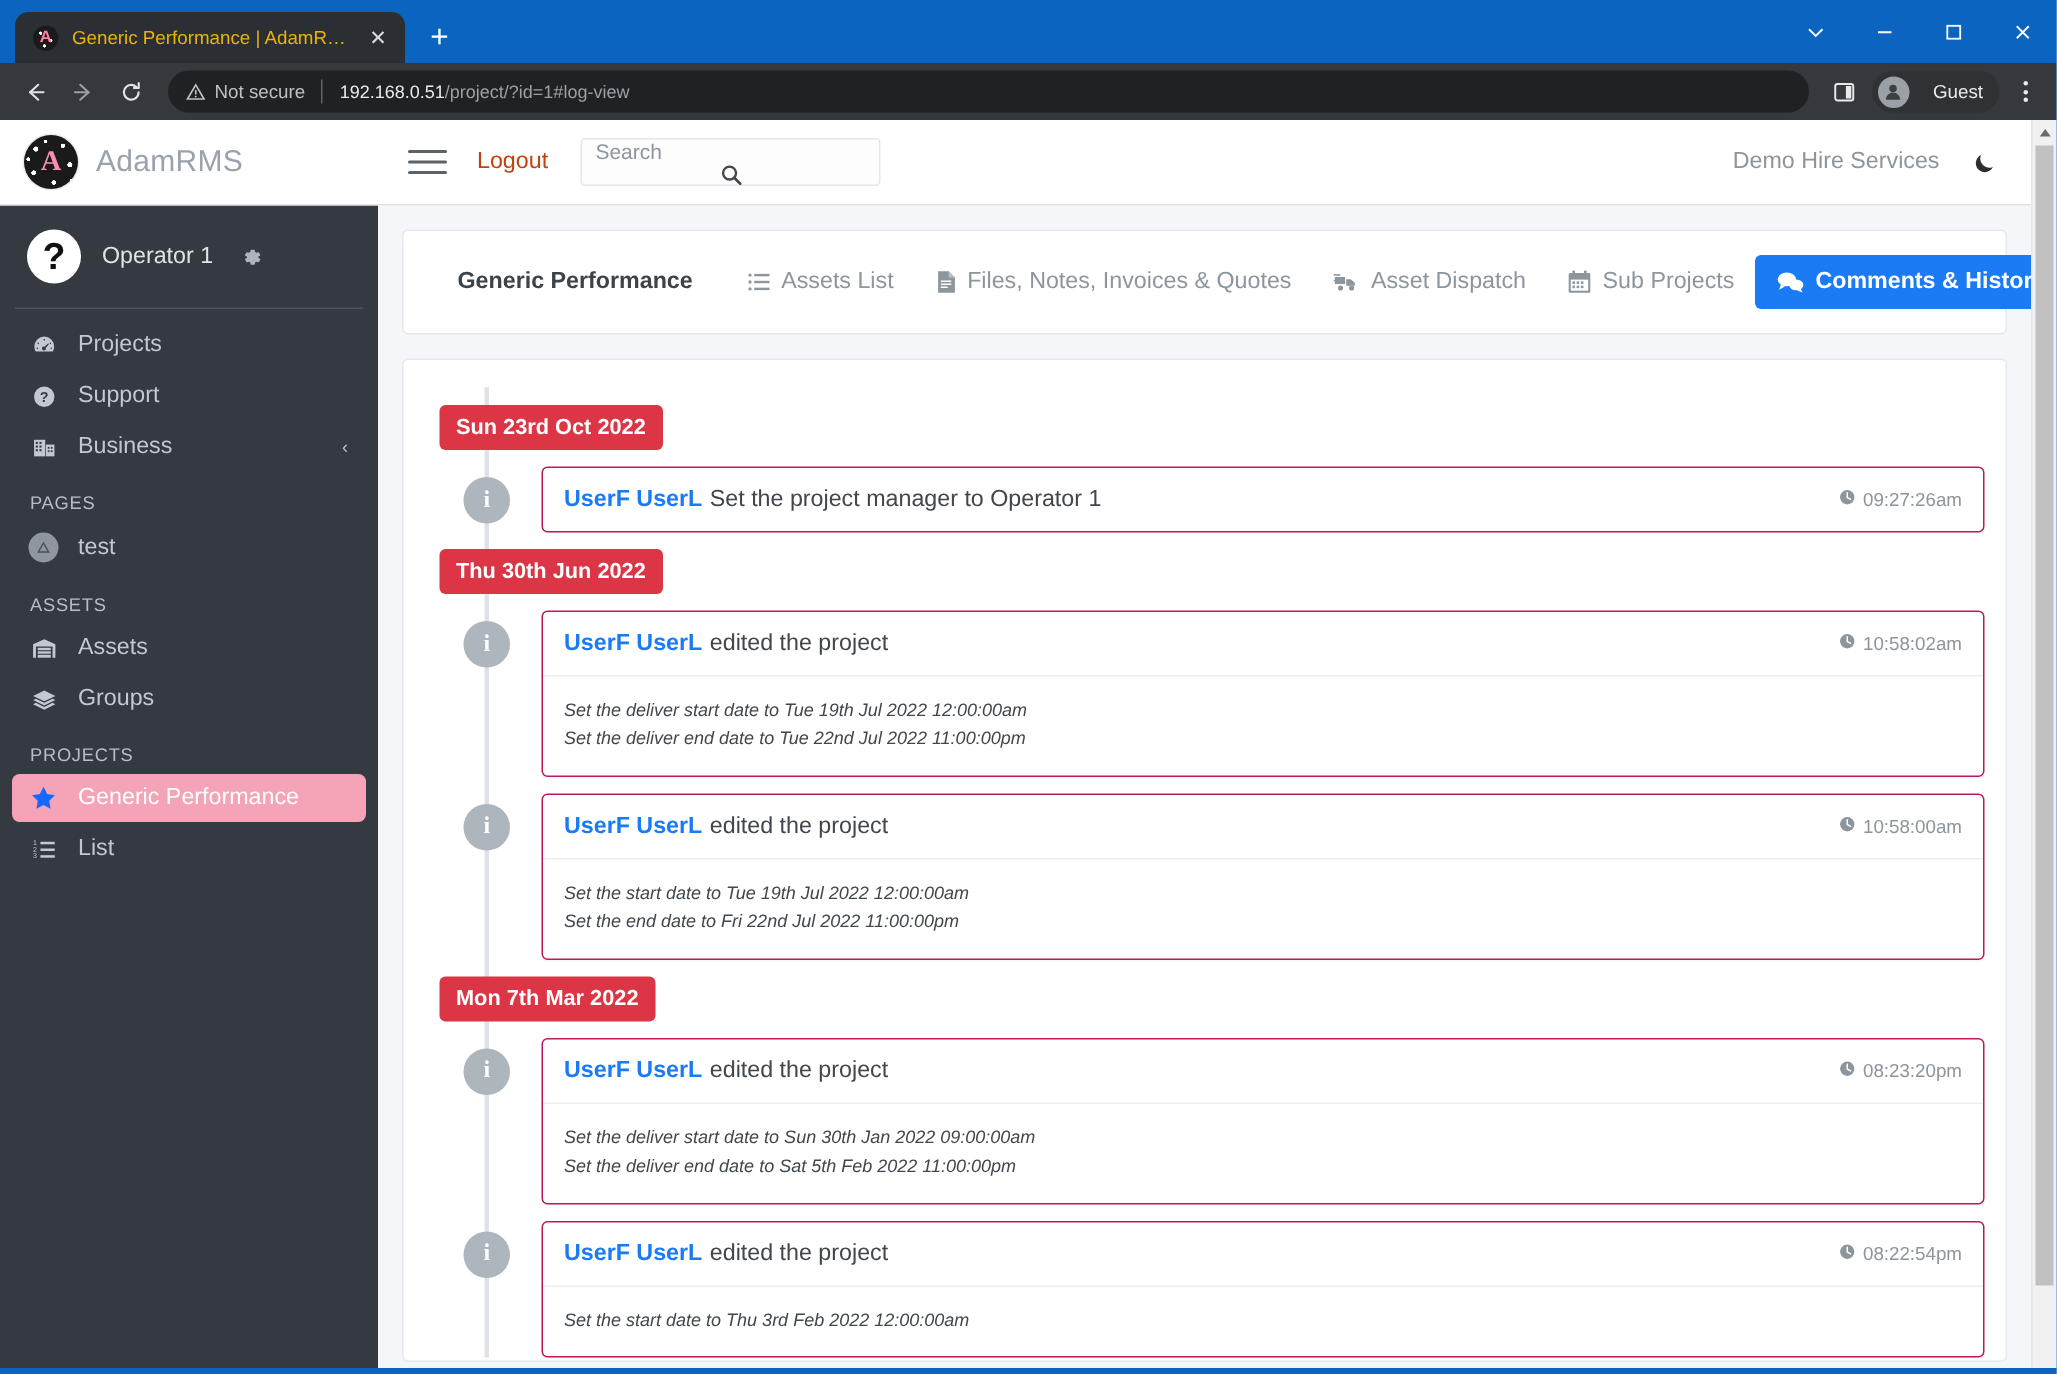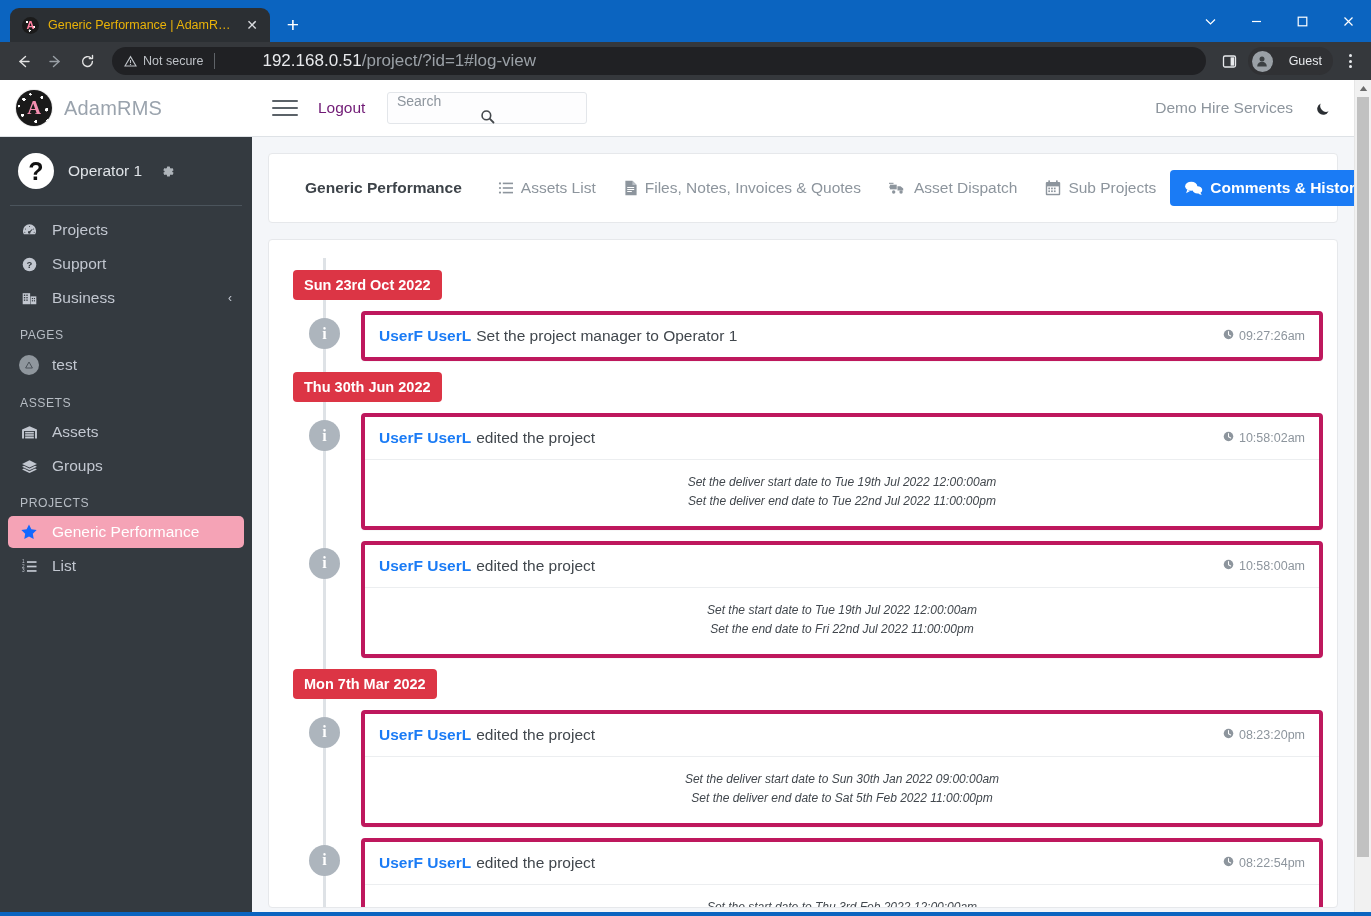--- a/index.html
+++ b/index.html
@@ -64,21 +64,21 @@
   }
   .navbtn { width: 30px; height: 30px; display: flex; align-items: center; justify-content: center;
             color: #e3e3e3; border-radius: 50%; }
   .omnibox {
     flex: 1 1 auto; height: 28px; background: #202124; border-radius: 14px;
     display: flex; align-items: center; padding: 0 12px; gap: 7px;
     margin: 0 8px; font-size: 13px; overflow: hidden;
   }
   .notsecure { display: flex; align-items: center; gap: 6px; color: #bdc1c6; font-size: 12.5px; white-space: nowrap;}
   .omni-sep { width: 1px; height: 16px; background: #5f6368; margin: 0 4px; }
-  .url { color: #9aa0a6; font-size: 17px; white-space: nowrap; margin-left: 36px; }
+  .url { color: #9aa0a6; font-size: 12px; white-space: nowrap; }
   .url b { color: #e8eaed; font-weight: 400; }
   .tb-right { display: flex; align-items: center; gap: 4px; }
   .sidepanel-icon { width: 28px; height: 28px; display:flex; align-items:center; justify-content:center; }
   .profile-chip {
     display: flex; align-items: center; gap: 16px; background: #303134;
     border-radius: 14px; height: 28px; padding: 0 11px 0 4px; color: #e8eaed; font-size: 12.5px;
   }
   .avatar-circle { width: 21px; height: 21px; border-radius: 50%; background: #9aa0a6;
                    display:flex; align-items:center; justify-content:center; }
   .kebab { width: 26px; height: 28px; display: flex; flex-direction: column; align-items: center;
@@ -159,21 +159,21 @@
     flex: 1 1 auto; background: #f4f6f9; display: flex; flex-direction: column;
     overflow: hidden; position: relative;
   }
   .topnav {
     height: 57px; flex: 0 0 57px; background: #fff; border-bottom: 1px solid #dee2e6;
     display: flex; align-items: center; padding: 0 22px 0 20px; gap: 0;
   }
   .hamburger { width: 26px; height: 20px; display: flex; flex-direction: column;
                justify-content: space-between; padding: 2px 0; margin-right: 20px; }
   .hamburger i { height: 2px; background: #5b6268; border-radius: 1px; display: block; }
-  .logout-link { color: #701a75; font-size: 15.5px; margin-right: 22px; }
+  .logout-link { color: #c2410c; font-size: 15.5px; margin-right: 22px; }
   .searchbox {
     width: 200px; height: 32px; border: 1px solid #e3e6ea; background: #fdfdfe;
     border-radius: 3px; display: flex; align-items: center; padding: 0 10px; flex-direction: column;
   }
   .searchbox input {
     flex: 1 1 auto; border: 0; outline: 0; background: transparent;
     font-size: 14px; color: #6c757d; font-family: "Liberation Sans", sans-serif;
   }
   .searchbox input::placeholder { color: #8d959d; }
   .search-ico { color: #44484c; font-size: 14px; display: flex; align-items: center; }
@@ -209,22 +209,22 @@
   }
   .tl-date.first { margin-top: 12px; }
   .tl-item {
     position: relative; margin: 11px 0 11px 0; padding-left: 74px;
   }
   .tl-badge {
     position: absolute; left: 22px; top: 7px; width: 31px; height: 31px; border-radius: 50%;
     background: #adb5bd; color: #fff; display: flex; align-items: center; justify-content: center;
     font-size: 16px; font-weight: bold; font-family: "Liberation Serif", serif; z-index: 2;
   }
-  .tl-box { border: 4px solid #be185d; border-radius: 4px; background: #fff;
-            box-shadow: 0 1px 1px rgba(0,0,0,.035); text-align: center; }
+  .tl-box { border: 1px solid #be185d; border-radius: 4px; background: #fff;
+            box-shadow: 0 1px 1px rgba(0,0,0,.035); }
   .tl-head {
     display: flex; align-items: center; padding: 12px 14px; font-size: 15.5px; color: #41474d;
   }
   .tl-user { color: #1a7bf5; font-weight: bold; margin-right: 5px; }
   .tl-time {
     margin-left: auto; color: #8d959d; font-size: 12.5px; display: flex; align-items: center; gap: 5px;
     white-space: nowrap;
   }
   .tl-body {
     border-top: 1px solid #eceef0; padding: 13px 14px 14px 14px;

